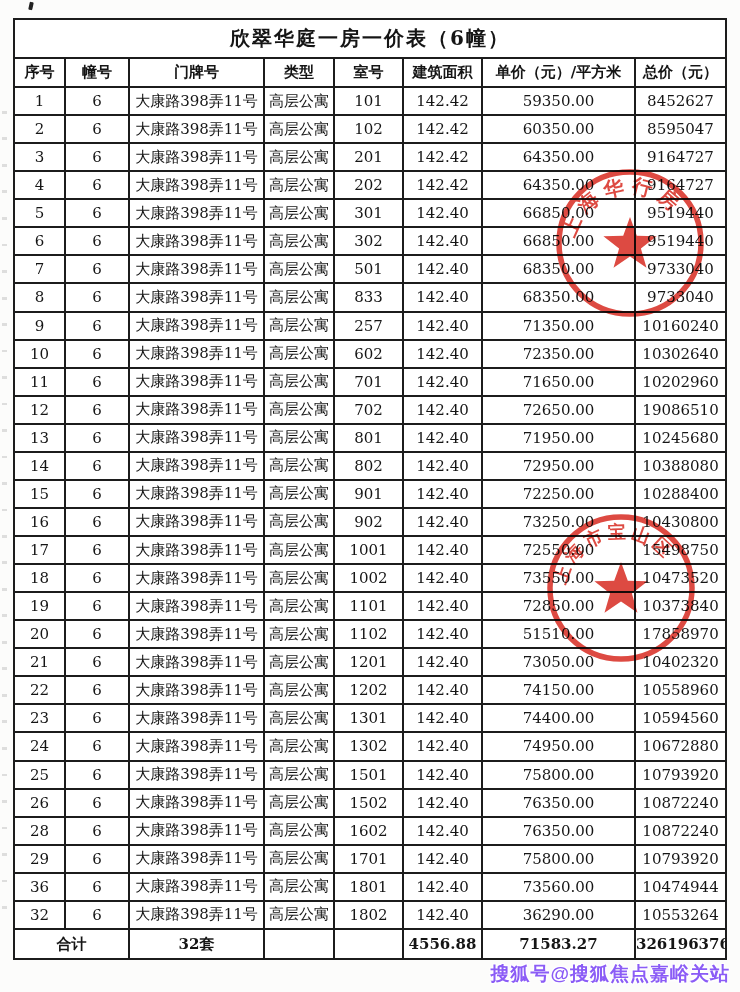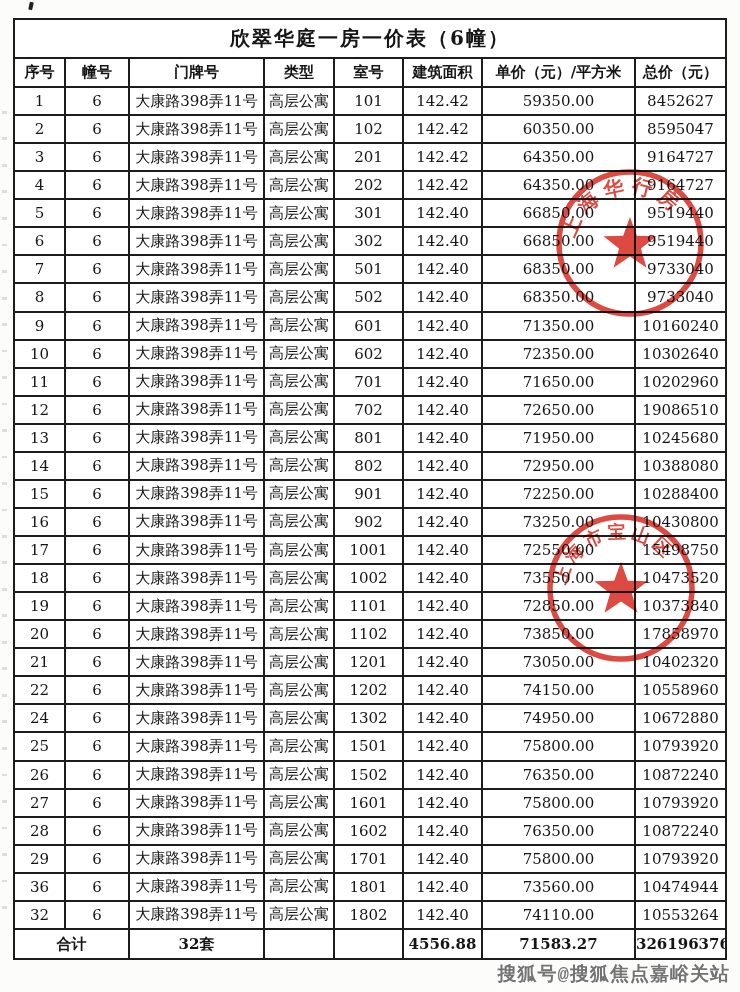--- a/index.html
+++ b/index.html
@@ -29,22 +29,22 @@
   }
   .title-cell{font-size:20px;font-weight:bold;height:37px;letter-spacing:2px;}
   tr.header-row th{font-size:15px;font-weight:bold;height:27px;}
   tbody.rows td{font-size:15px;height:26px;}
   tr.footer-row td{font-size:15px;font-weight:bold;height:28px;}
   
   svg.stamp{position:absolute;mix-blend-mode:multiply;opacity:.88;pointer-events:none;}
   
   .watermark{
     position:absolute;right:10px;top:961px;
-    font-family:Liberation Mono, monospace;
-    font-size:19px;font-weight:bold;color:#737373;letter-spacing:1px;
+    font-family:Liberation Sans, sans-serif;
+    font-size:19px;font-weight:bold;color:#8b5cf6;letter-spacing:1px;
     text-shadow:-1px -1px 0 #fff,1px -1px 0 #fff,-1px 1px 0 #fff,1px 1px 0 #fff,0 2px 2px rgba(255,255,255,.9);
     text-align:right;
   }
 </style>
 </head>
 <body>
 
 <div class="top-speck"></div>
 <div class="edge-marks"></div>
 
@@ -143,31 +143,31 @@
         <td>501</td>
         <td>142.40</td>
         <td>68350.00</td>
         <td>9733040</td>
       </tr>
       <tr>
         <td>8</td>
         <td>6</td>
         <td>大康路398弄11号</td>
         <td>高层公寓</td>
-        <td>502</td>
+        <td>833</td>
         <td>142.40</td>
         <td>68350.00</td>
         <td>9733040</td>
       </tr>
       <tr>
         <td>9</td>
         <td>6</td>
         <td>大康路398弄11号</td>
         <td>高层公寓</td>
-        <td>601</td>
+        <td>257</td>
         <td>142.40</td>
         <td>71350.00</td>
         <td>10160240</td>
       </tr>
       <tr>
         <td>10</td>
         <td>6</td>
         <td>大康路398弄11号</td>
         <td>高层公寓</td>
         <td>602</td>
@@ -265,21 +265,21 @@
         <td>72850.00</td>
         <td>10373840</td>
       </tr>
       <tr>
         <td>20</td>
         <td>6</td>
         <td>大康路398弄11号</td>
         <td>高层公寓</td>
         <td>1102</td>
         <td>142.40</td>
-        <td>73850.00</td>
+        <td>51510.00</td>
         <td>17858970</td>
       </tr>
       <tr>
         <td>21</td>
         <td>6</td>
         <td>大康路398弄11号</td>
         <td>高层公寓</td>
         <td>1201</td>
         <td>142.40</td>
         <td>73050.00</td>
@@ -289,20 +289,30 @@
         <td>22</td>
         <td>6</td>
         <td>大康路398弄11号</td>
         <td>高层公寓</td>
         <td>1202</td>
         <td>142.40</td>
         <td>74150.00</td>
         <td>10558960</td>
       </tr>
       <tr>
+        <td>23</td>
+        <td>6</td>
+        <td>大康路398弄11号</td>
+        <td>高层公寓</td>
+        <td>1301</td>
+        <td>142.40</td>
+        <td>74400.00</td>
+        <td>10594560</td>
+      </tr>
+      <tr>
         <td>24</td>
         <td>6</td>
         <td>大康路398弄11号</td>
         <td>高层公寓</td>
         <td>1302</td>
         <td>142.40</td>
         <td>74950.00</td>
         <td>10672880</td>
       </tr>
       <tr>
@@ -319,67 +329,57 @@
         <td>26</td>
         <td>6</td>
         <td>大康路398弄11号</td>
         <td>高层公寓</td>
         <td>1502</td>
         <td>142.40</td>
         <td>76350.00</td>
         <td>10872240</td>
       </tr>
       <tr>
-        <td>27</td>
-        <td>6</td>
-        <td>大康路398弄11号</td>
-        <td>高层公寓</td>
-        <td>1601</td>
+        <td>28</td>
+        <td>6</td>
+        <td>大康路398弄11号</td>
+        <td>高层公寓</td>
+        <td>1602</td>
+        <td>142.40</td>
+        <td>76350.00</td>
+        <td>10872240</td>
+      </tr>
+      <tr>
+        <td>29</td>
+        <td>6</td>
+        <td>大康路398弄11号</td>
+        <td>高层公寓</td>
+        <td>1701</td>
         <td>142.40</td>
         <td>75800.00</td>
         <td>10793920</td>
       </tr>
       <tr>
-        <td>28</td>
-        <td>6</td>
-        <td>大康路398弄11号</td>
-        <td>高层公寓</td>
-        <td>1602</td>
-        <td>142.40</td>
-        <td>76350.00</td>
-        <td>10872240</td>
-      </tr>
-      <tr>
-        <td>29</td>
-        <td>6</td>
-        <td>大康路398弄11号</td>
-        <td>高层公寓</td>
-        <td>1701</td>
-        <td>142.40</td>
-        <td>75800.00</td>
-        <td>10793920</td>
-      </tr>
-      <tr>
         <td>36</td>
         <td>6</td>
         <td>大康路398弄11号</td>
         <td>高层公寓</td>
         <td>1801</td>
         <td>142.40</td>
         <td>73560.00</td>
         <td>10474944</td>
       </tr>
       <tr>
         <td>32</td>
         <td>6</td>
         <td>大康路398弄11号</td>
         <td>高层公寓</td>
         <td>1802</td>
         <td>142.40</td>
-        <td>74110.00</td>
+        <td>36290.00</td>
         <td>10553264</td>
       </tr>
     </tbody>
   <tfoot>
     <tr class="footer-row">
       <td colspan="2">合计</td>
       <td>32套</td>
       <td></td>
       <td></td>
       <td>4556.88</td>

